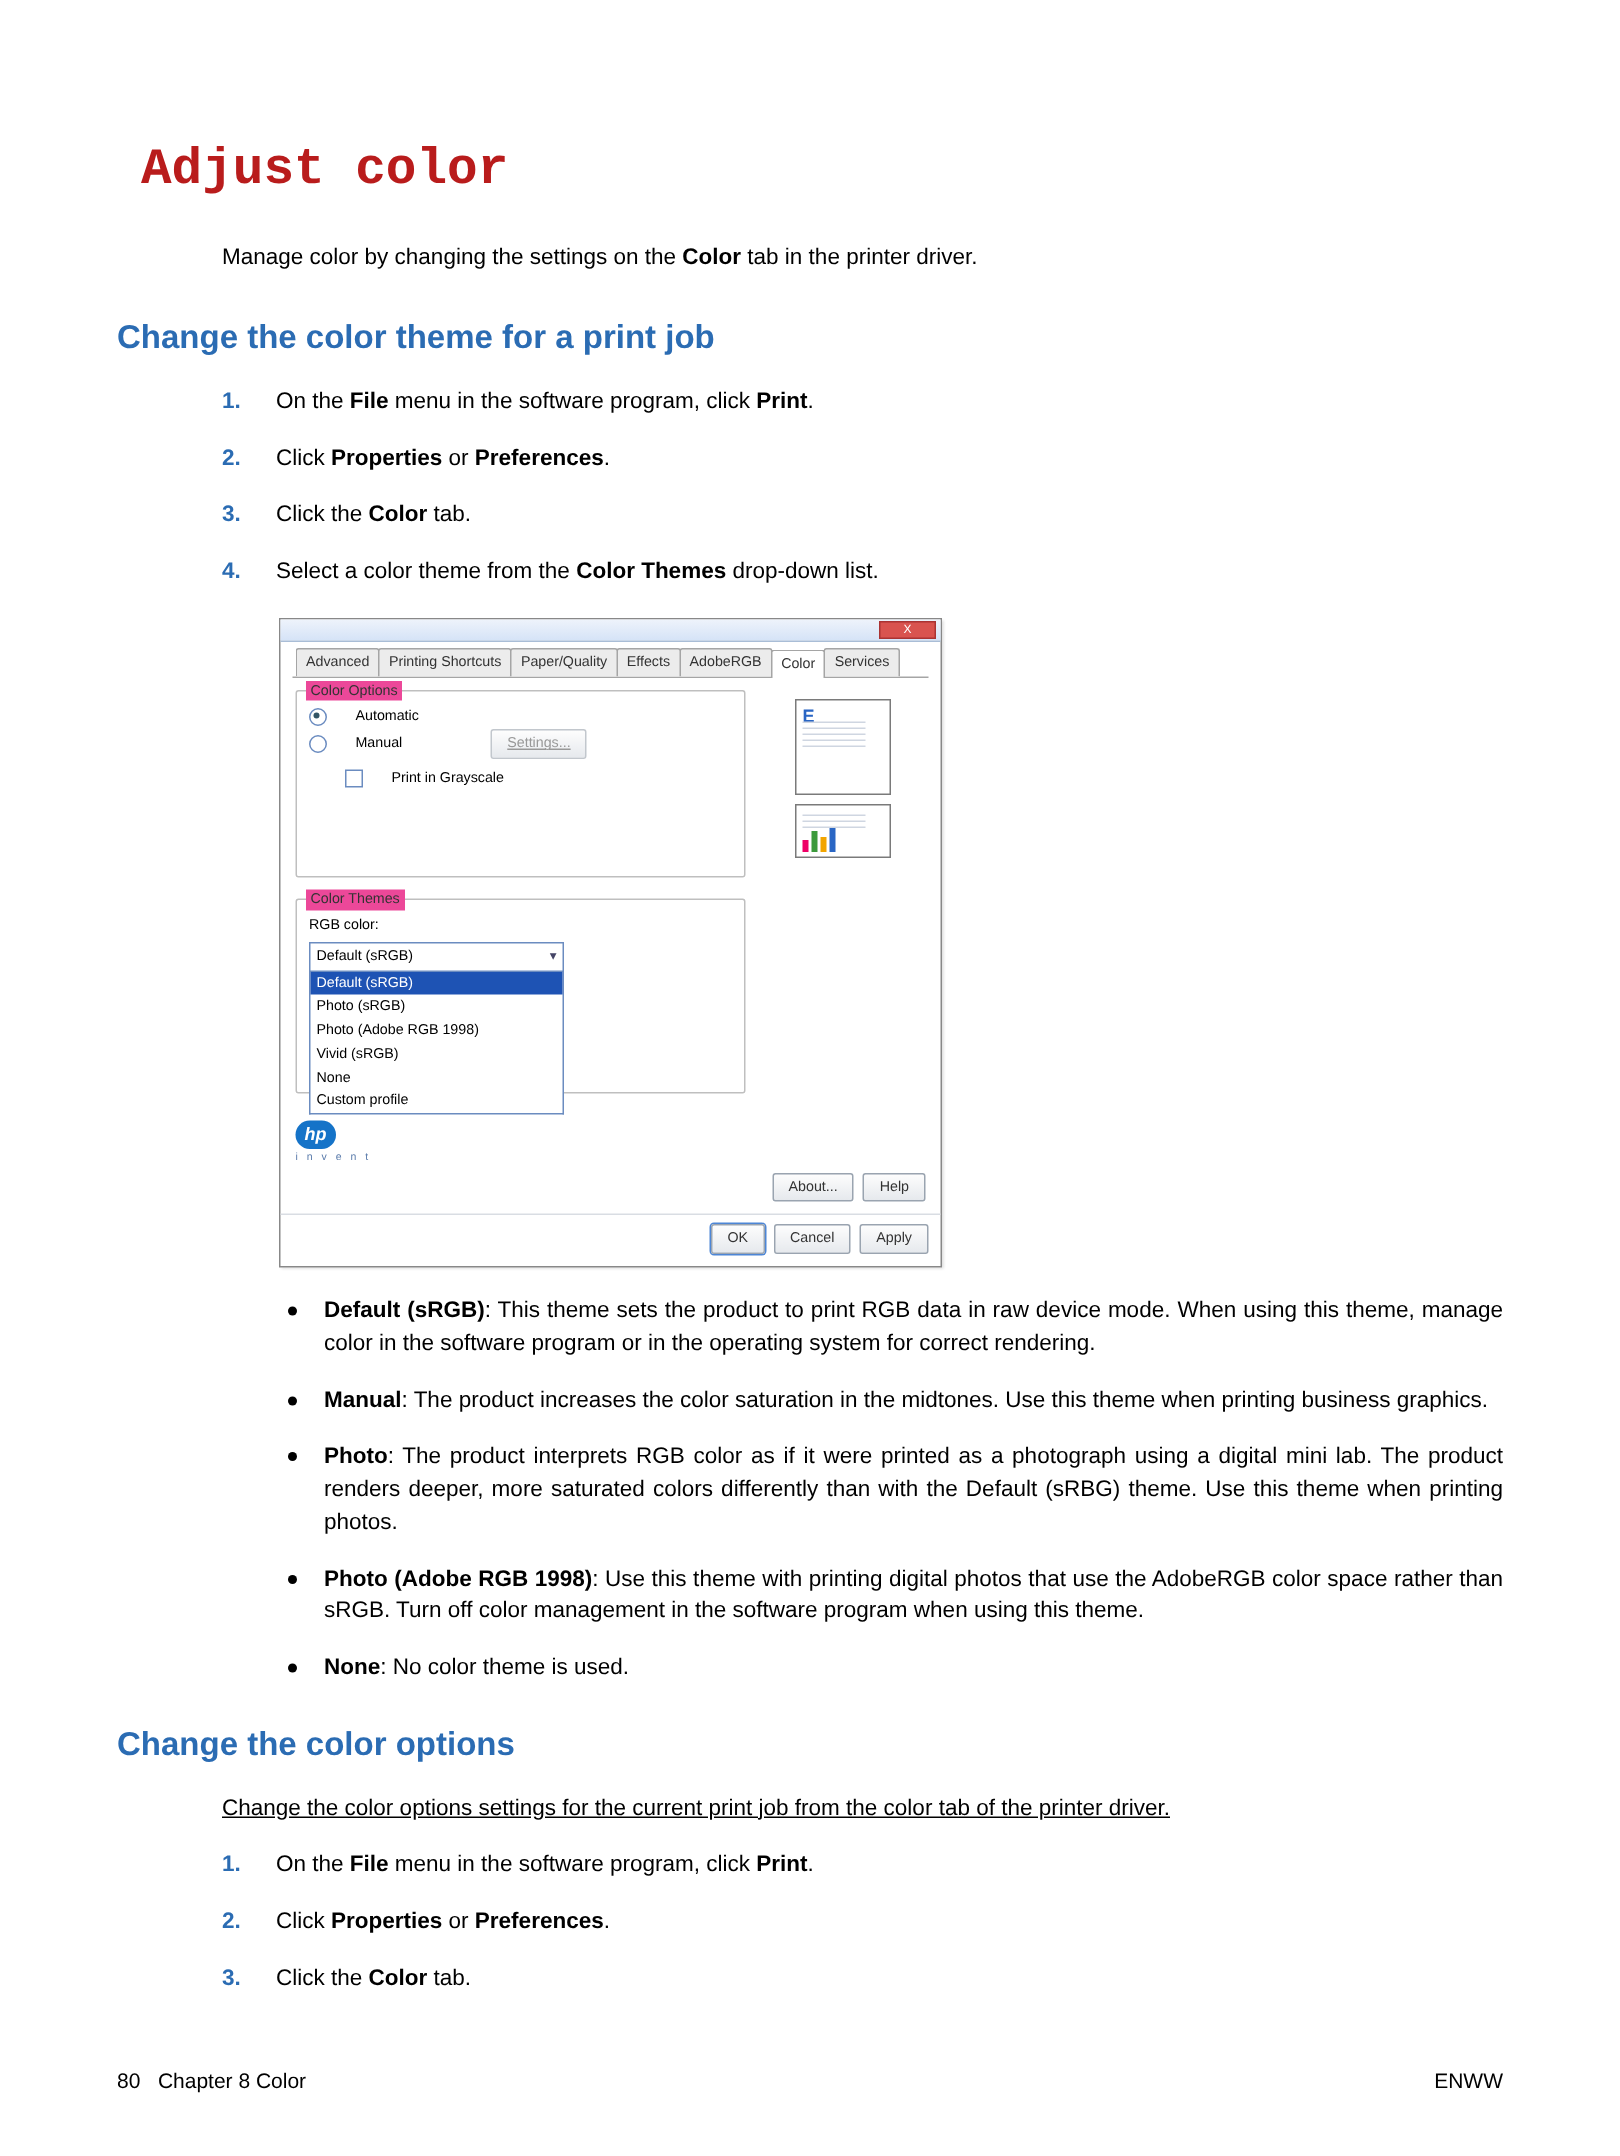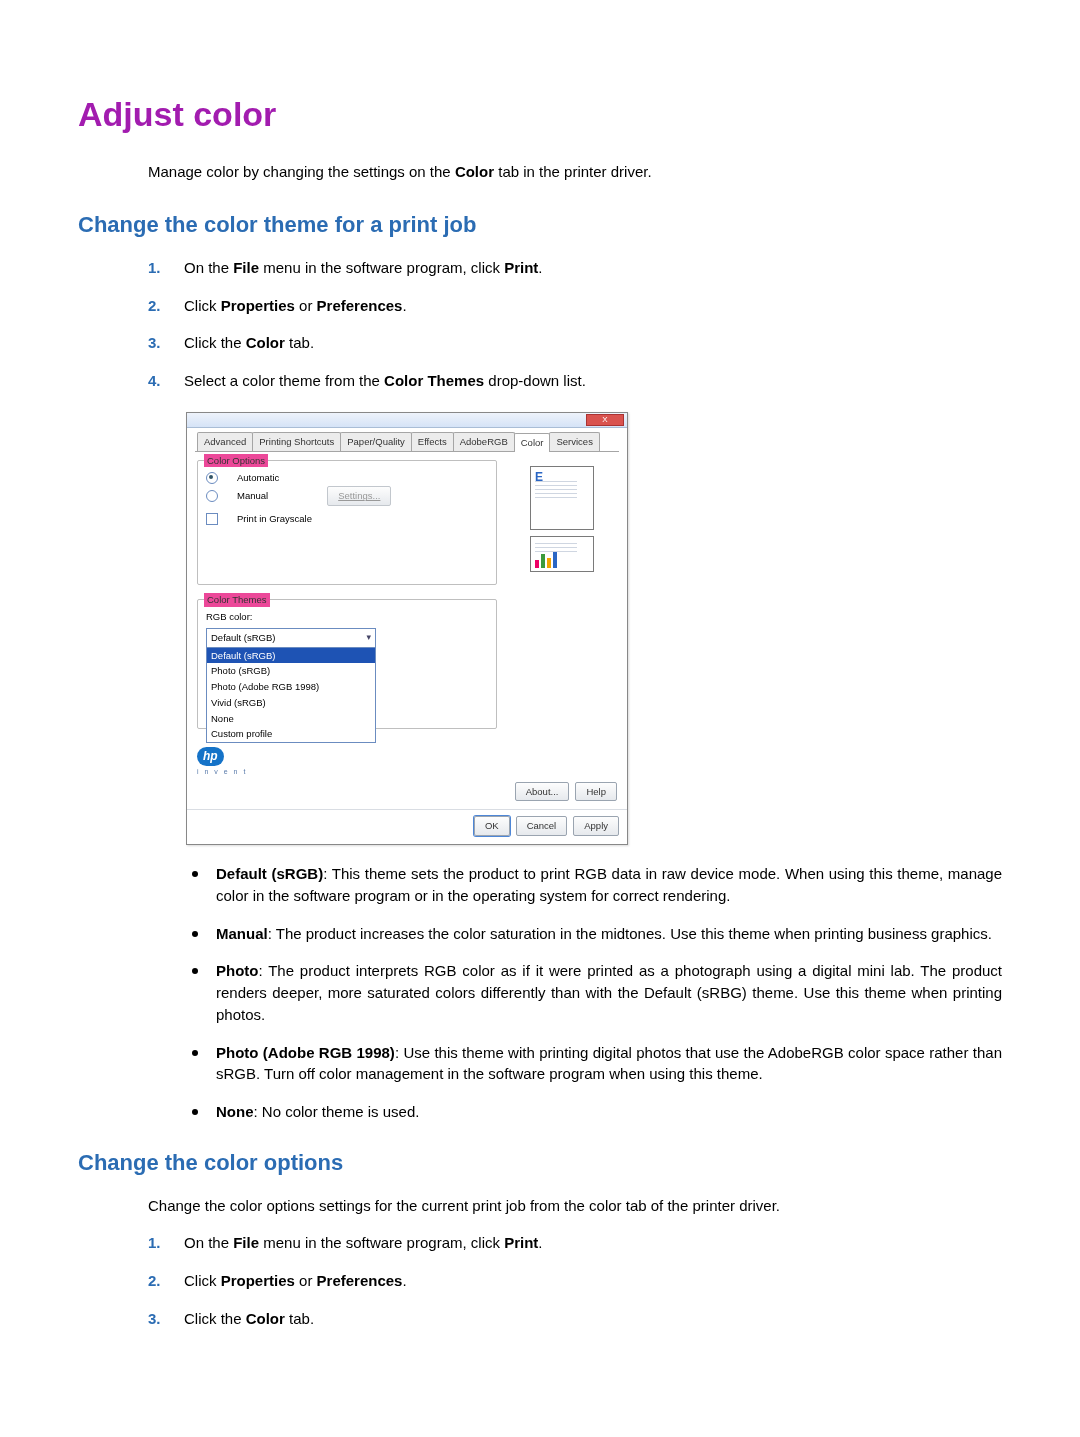--- a/index.html
+++ b/index.html
@@ -12,40 +12,42 @@
     line-height: 1.45;
   }
   .page {
     box-sizing: border-box;
     width: 1080px;
     min-height: 1437px;
     padding: 90px 78px 40px 78px;
     position: relative;
   }
   h1.title {
-    color: #a21caf;
+    color: #b91c1c;
     font-size: 34px;
     font-weight: 700;
-    margin: 0 0 22px 0;
+    margin: 0 0 22px 16px;
+    font-family: Liberation Mono, monospace;
   }
   .intro {
     margin: 0 0 26px 0;
     padding-left: 70px;
     font-size: 15px;
   }
   h2.section {
     color: #2b6cb3;
     font-size: 22px;
     font-weight: 700;
     margin: 24px 0 16px 0;
   }
   .para {
     margin: 0 0 16px 0;
     padding-left: 70px;
     font-size: 15px;
+    text-decoration: underline;
   }
   ol.steps {
     list-style: none;
     margin: 0 0 20px 0;
     padding: 0 0 0 70px;
   }
   ol.steps > li {
     position: relative;
     padding-left: 36px;
     margin-bottom: 16px;
@@ -322,21 +324,21 @@
                 <legend>Color Options</legend>
                 <div class="opt-row">
                   <span class="radio checked"></span>
                   <span>Automatic</span>
                 </div>
                 <div class="opt-row">
                   <span class="radio"></span>
                   <span>Manual</span>
                   <span class="btn settings-btn">Settings...</span>
                 </div>
-                <div class="opt-row" style="margin-top:6px;">
+                <div class="opt-row" style="margin-top:6px;margin-left:24px;">
                   <span class="checkbox"></span>
                   <span>Print in Grayscale</span>
                 </div>
                 <div style="height:46px;"></div>
               </div>
 
               <div class="group themes">
                 <legend>Color Themes</legend>
                 <div class="label">RGB color:</div>
                 <div class="select">
@@ -421,14 +423,20 @@
     <li>
       <span class="num">2.</span>
       <span>Click </span><b>Properties</b><span> or </span><b>Preferences</b><span>.</span>
     </li>
     <li>
       <span class="num">3.</span>
       <span>Click the </span><b>Color</b><span> tab.</span>
     </li>
   </ol>
 
+  <div class="footer">
+    <div class="left">
+      <span>80</span>&nbsp;&nbsp;&nbsp;<span>Chapter 8   Color</span>
+    </div>
+    <div class="right">ENWW</div>
+  </div>
 
 </div>
 
 </body></html>

